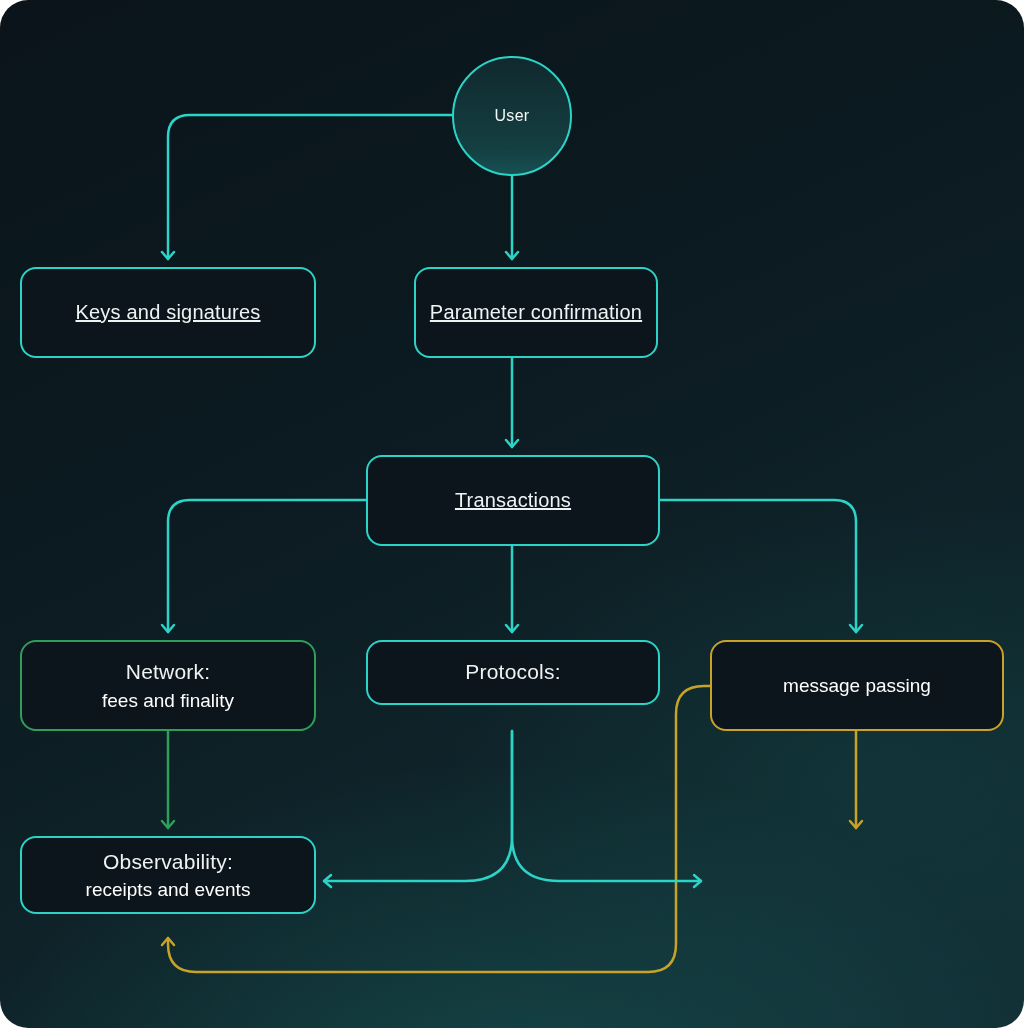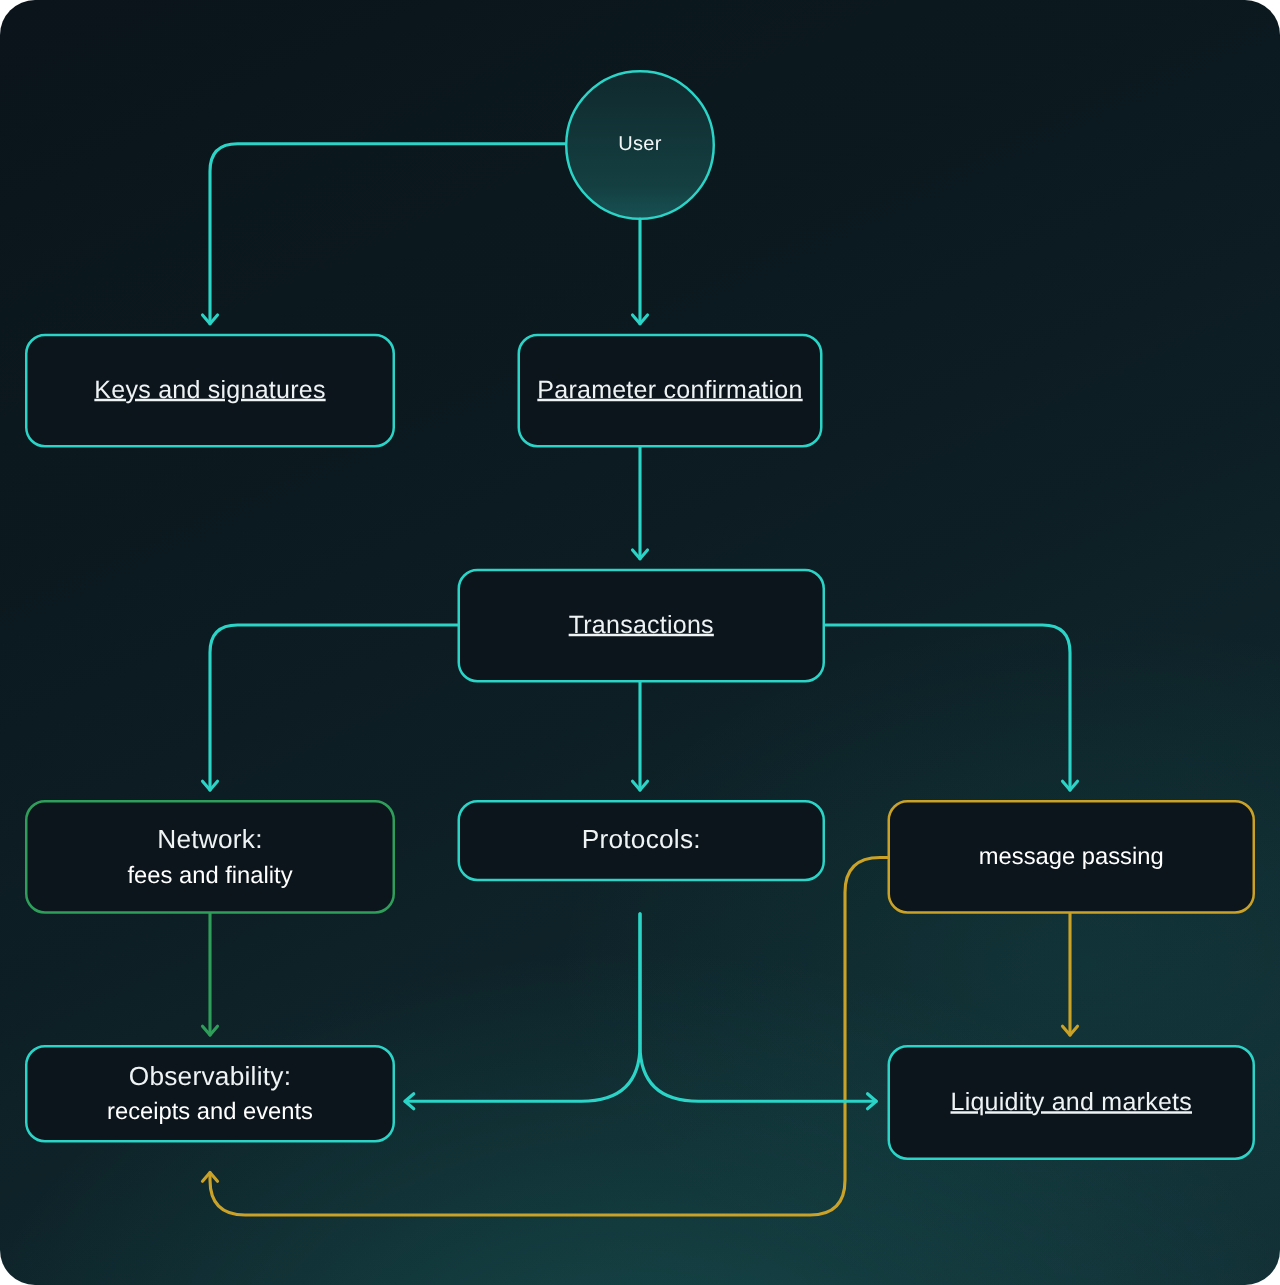--- a/index.html
+++ b/index.html
@@ -110,17 +110,14 @@
 
   <div class="node" style="left: 710px; top: 640px; width: 294px; height: 91px; border-color: rgb(201, 162, 39);">
     <div class="subtitle">message passing</div>
   </div>
 
   <div class="node" style="left: 20px; top: 836px; width: 296px; height: 78px; border-color: rgb(43, 212, 198);">
     <div class="title">Observability:</div>
     <div class="subtitle">receipts and events</div>
   </div>
 
-  <div class="node" style="left: 710px; top: 836px; width: 294px; height: 92px; border-color: rgb(43, 212, 198);">
-    <div class="label">Liquidity and markets</div>
-  </div>
 
 </div>
 
 </body></html>

